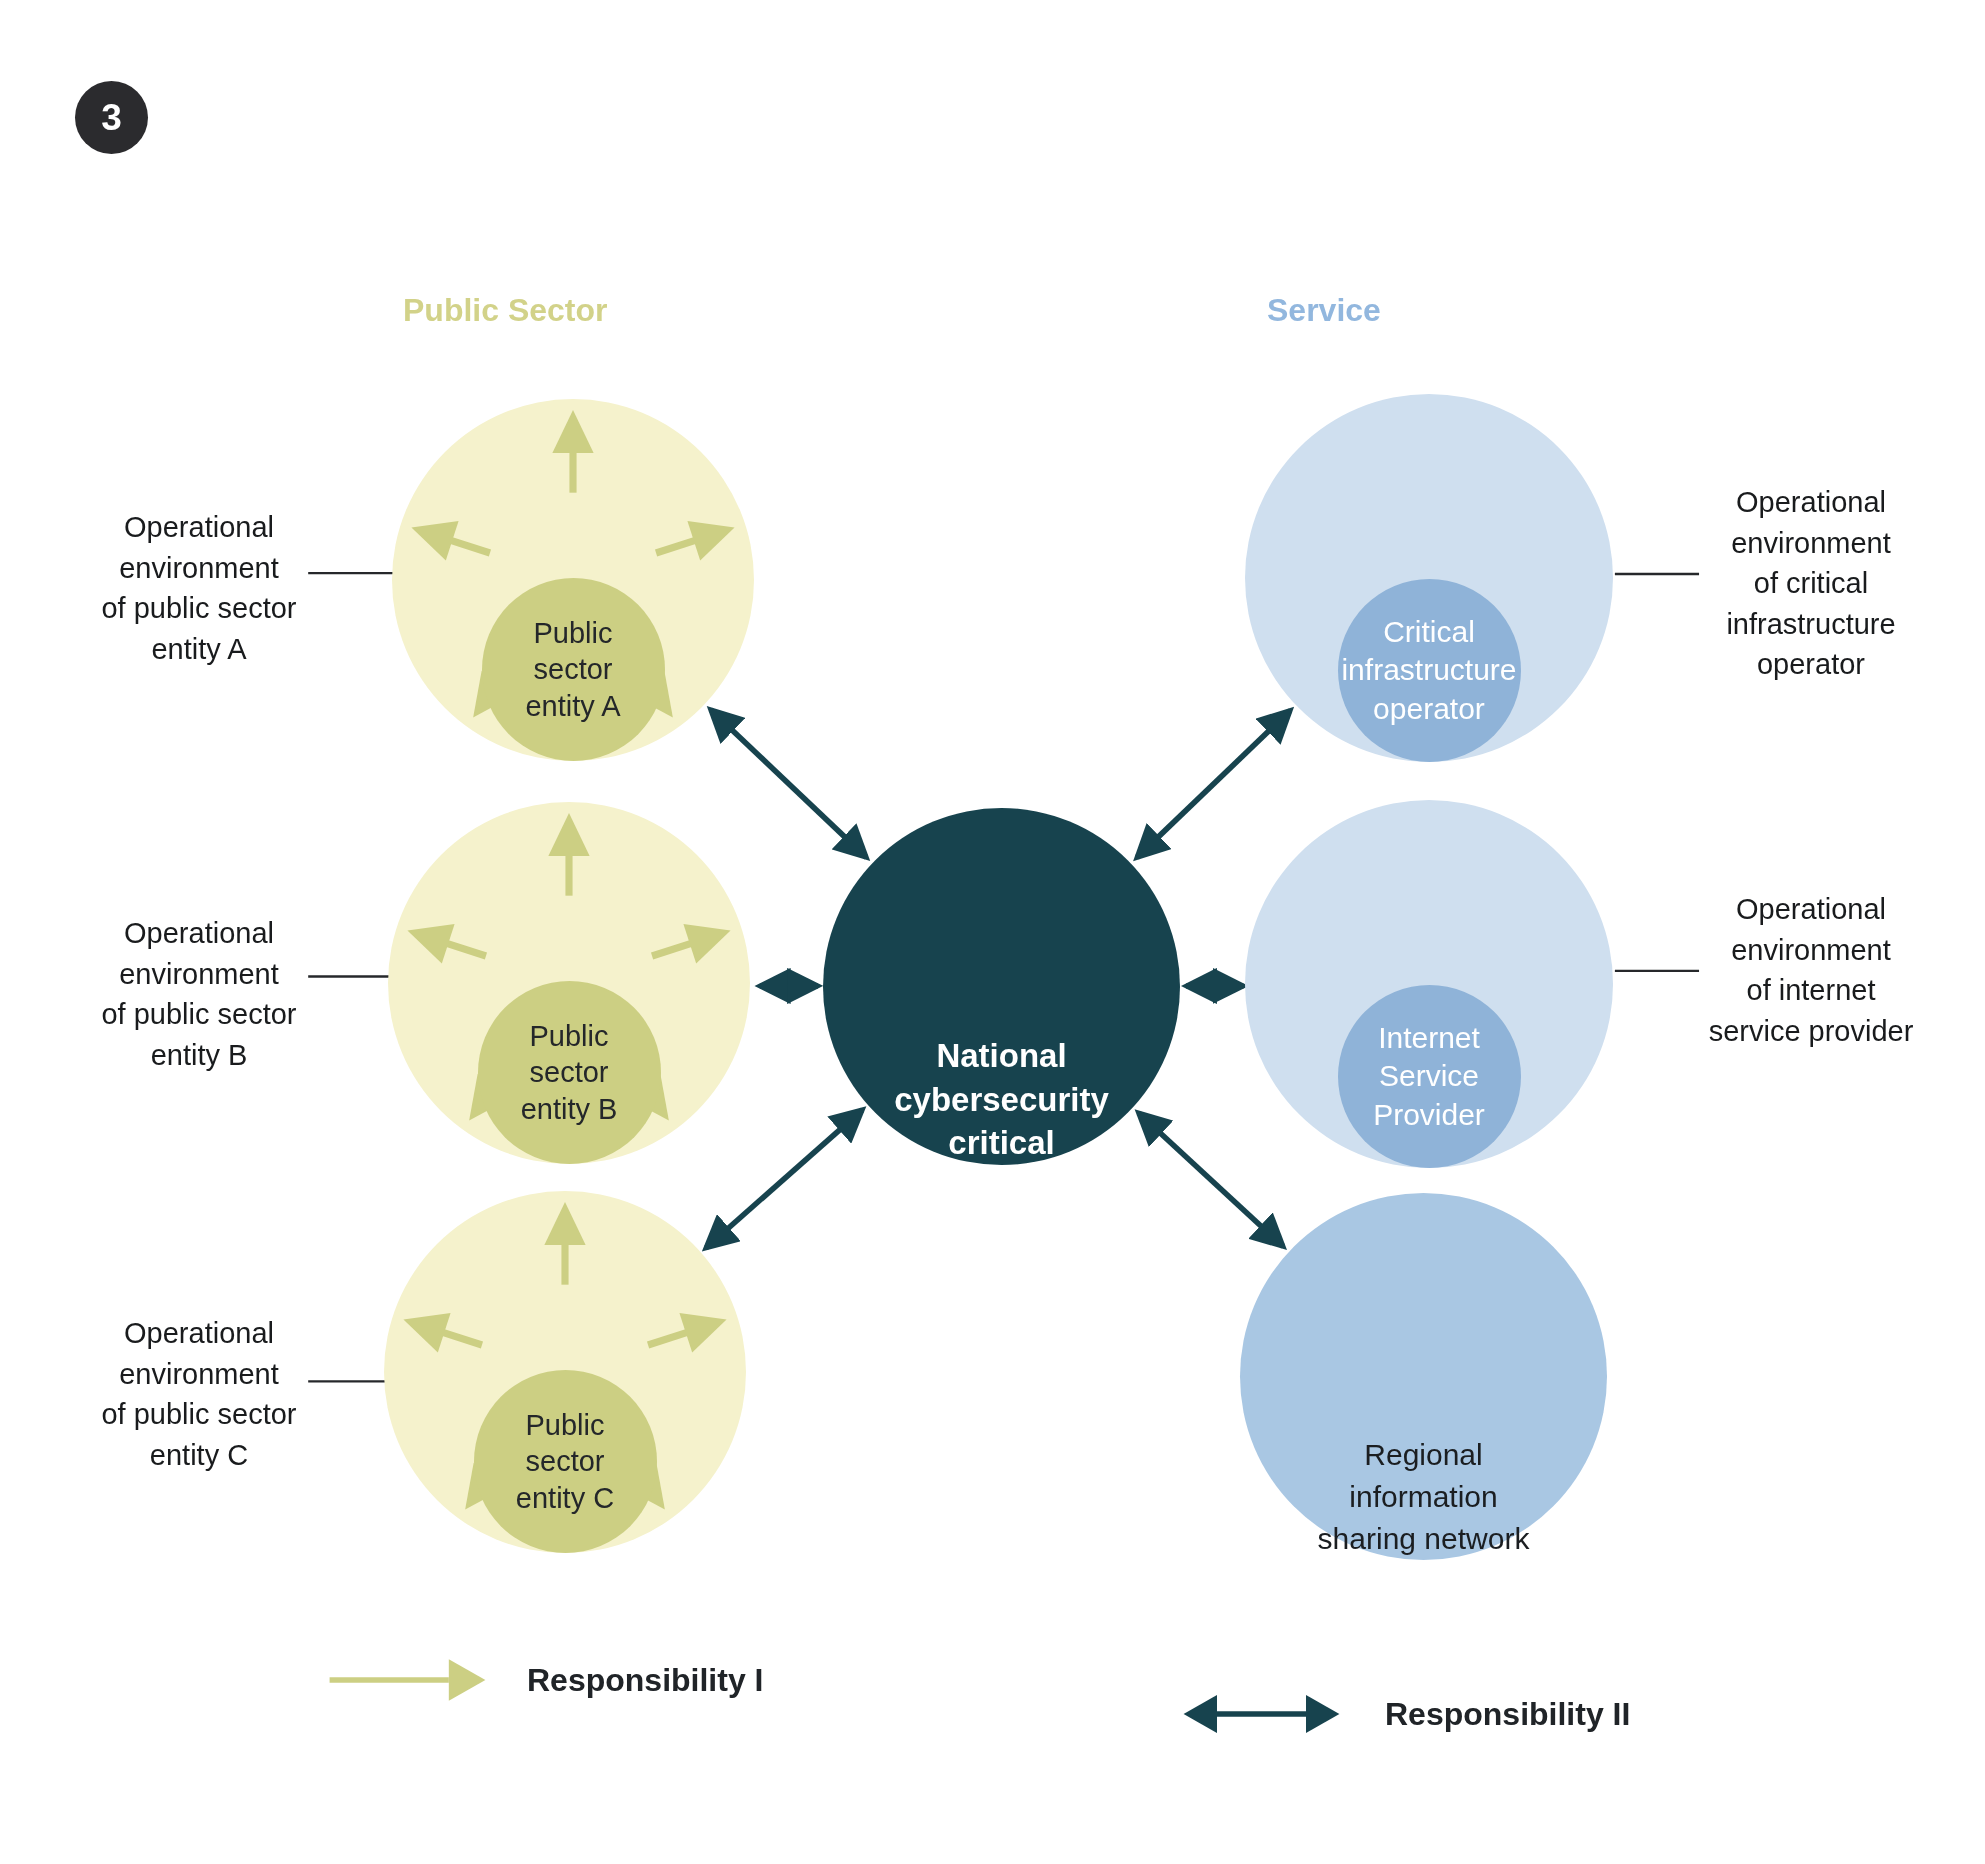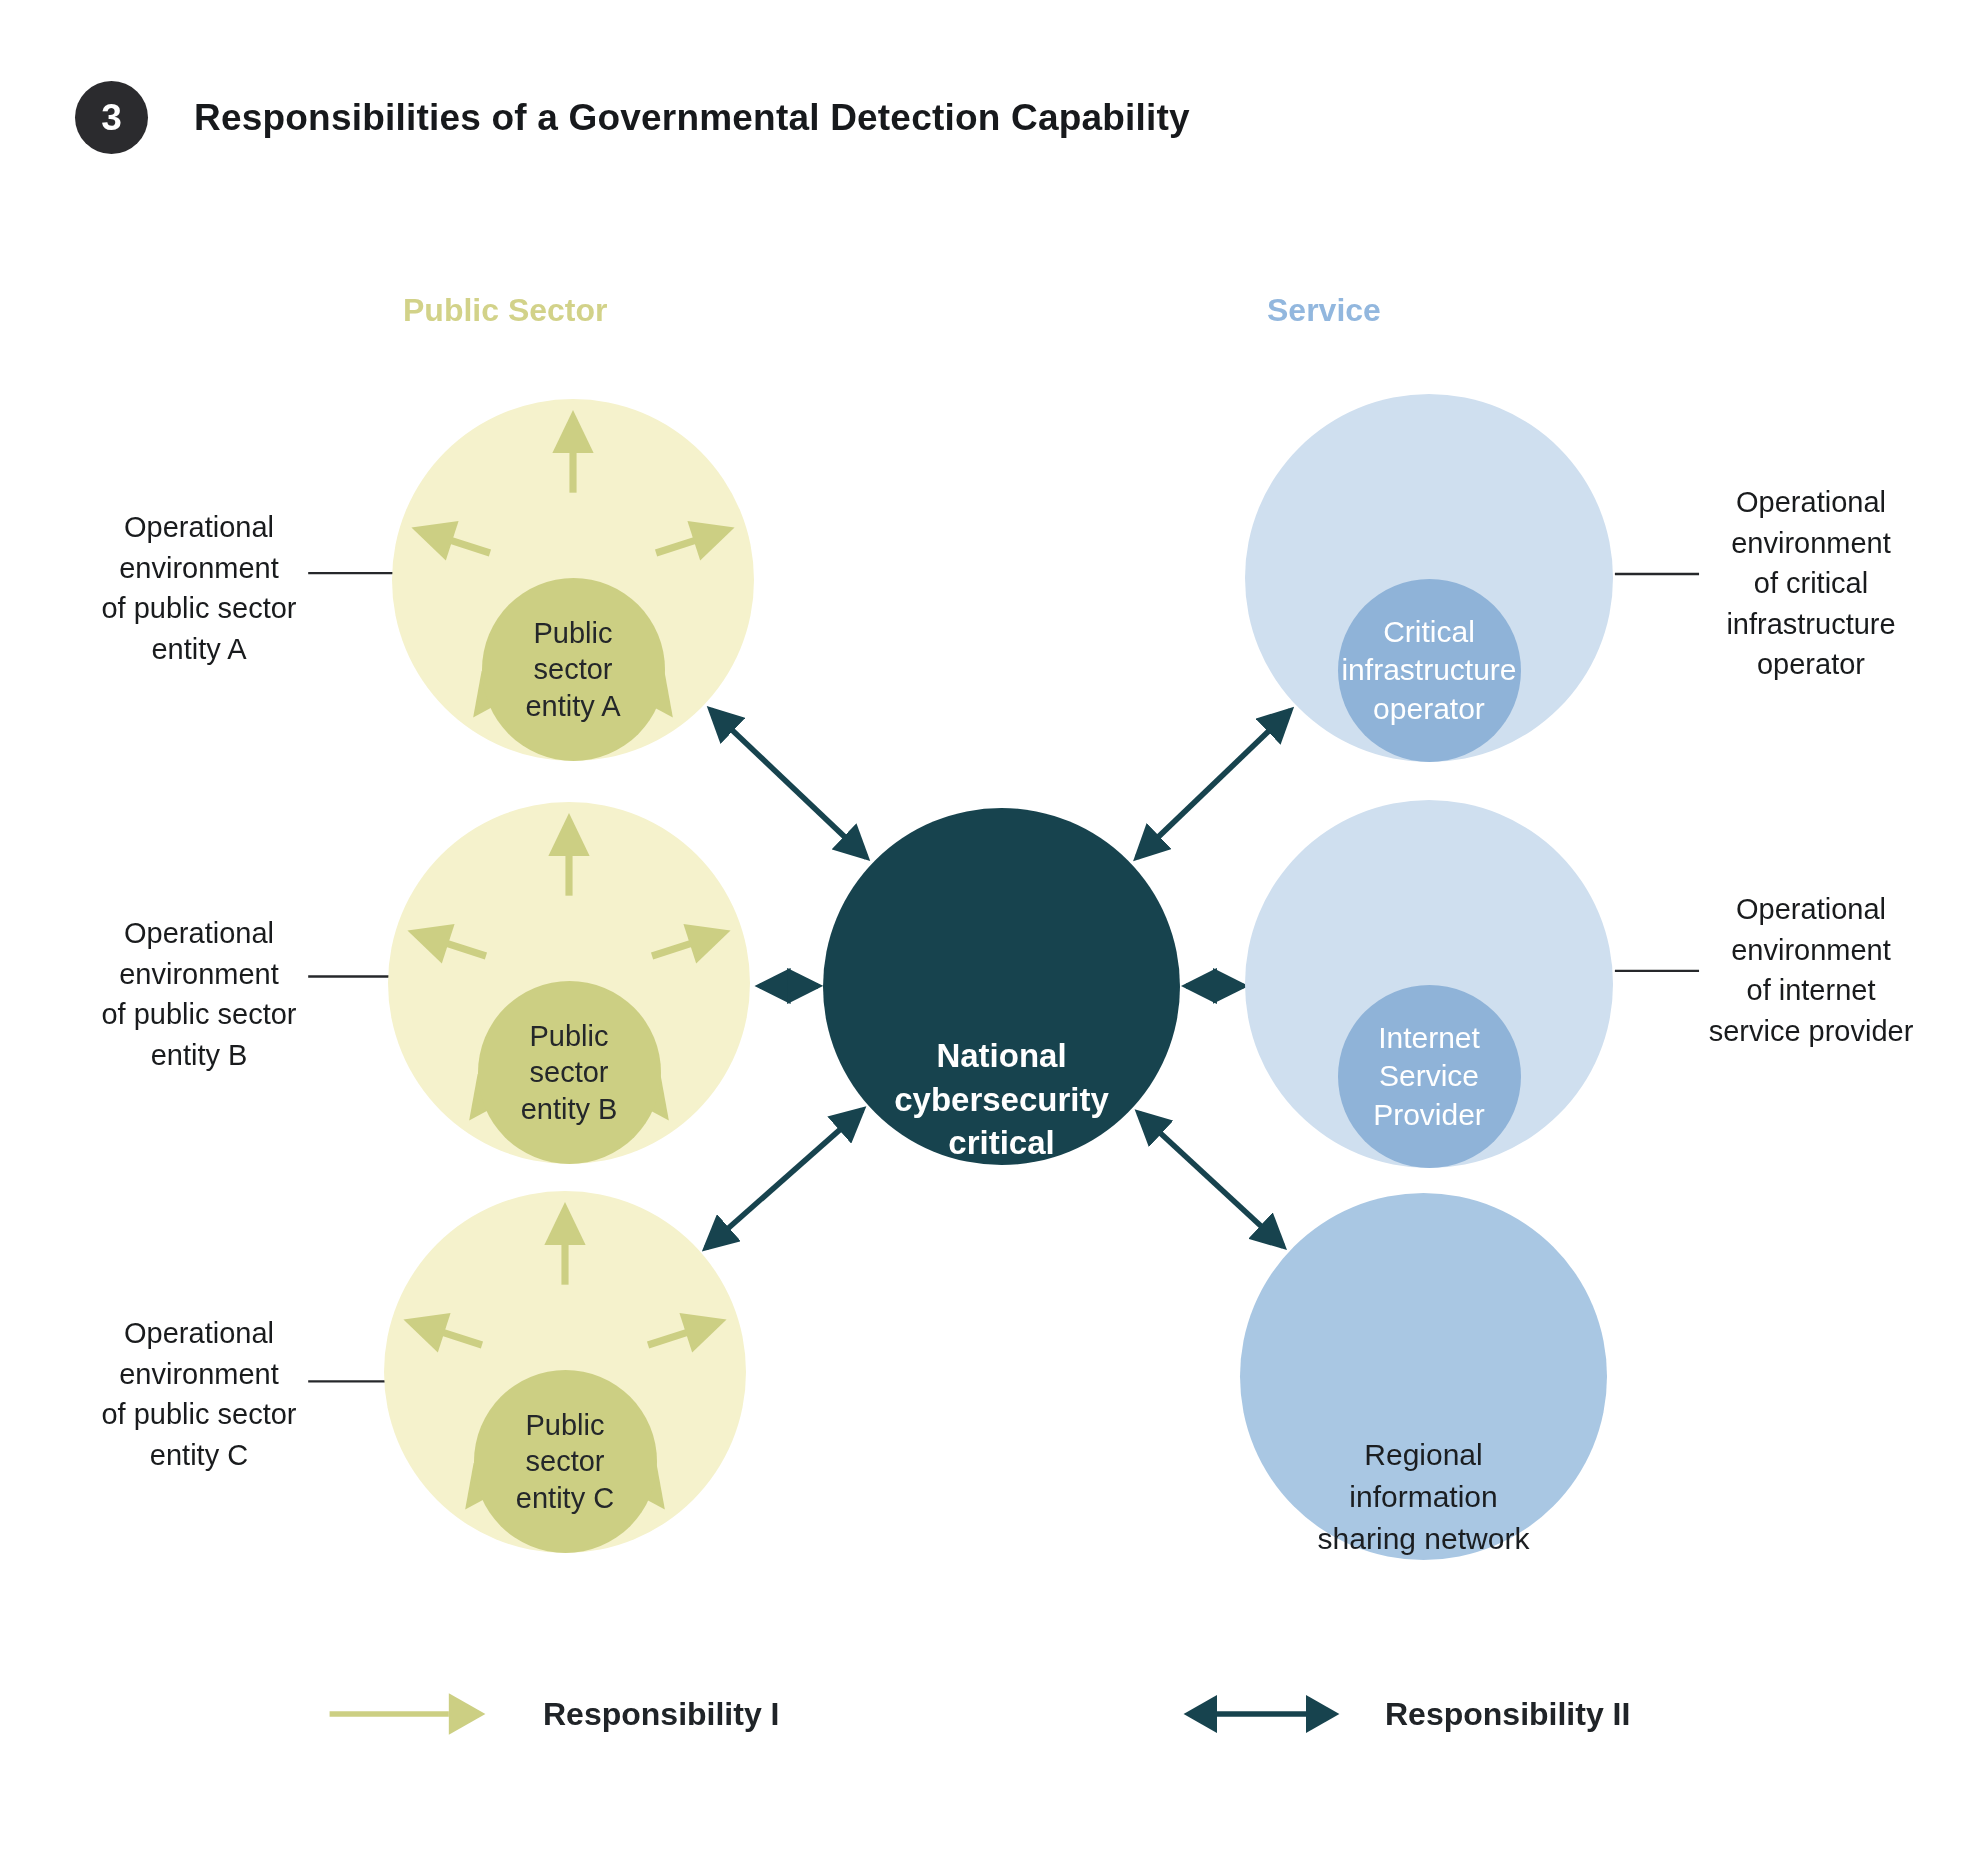--- a/index.html
+++ b/index.html
@@ -50,21 +50,20 @@
   .legend-item{position:absolute;display:flex;align-items:center;z-index:2;}
   .legend-label{font-size:32px;font-weight:bold;color:#202428;}
 </style>
 </head>
 <body>
 
 <div class="canvas">
 
   <div class="fig-header">
     <div class="badge">3</div>
-    <div class="title">Responsibilities of a Governmental Detection Capability</div>
   </div>
 
   <div class="col-header left">Public Sector</div>
   <div class="col-header right">Service</div>
 
   <svg class="overlay" width="1985" height="1864" viewBox="0 0 2500 2348">
     <defs>
       <marker id="mTeal" viewBox="0 0 10 10" refX="8.5" refY="5" markerWidth="6.5" markerHeight="6.5" orient="auto-start-reverse">
         <path d="M0,0 L10,5 L0,10 z" fill="var(--teal,#17434e)"></path>
       </marker>
@@ -213,21 +212,21 @@
   <div class="env-label rightside ml" style="top:482px;">Operational
 environment
 of critical
 infrastructure
 operator</div>
   <div class="env-label rightside ml" style="top:889px;">Operational
 environment
 of internet
 service provider</div>
 
-  <div class="legend-item" style="left:328px;top:1690px;gap:16px;">
+  <div class="legend-item" style="left:328px;top:1656px;">
     <svg width="159" height="48" viewBox="0 0 200 60">
       <line x1="2" y1="30" x2="152" y2="30" stroke="var(--olive,#cccf83)" stroke-width="7"></line>
       <path d="M152,4 L152,56 L198,30 z" fill="var(--olive,#cccf83)"></path>
     </svg>
     <div class="legend-label" style="margin-left:40px;">Responsibility I</div>
   </div>
 
   <div class="legend-item" style="left:1182px;top:1690px;text-align:center;">
     <svg width="159" height="48" viewBox="0 0 200 60">
       <line x1="40" y1="30" x2="160" y2="30" stroke="var(--teal,#17434e)" stroke-width="7"></line>

